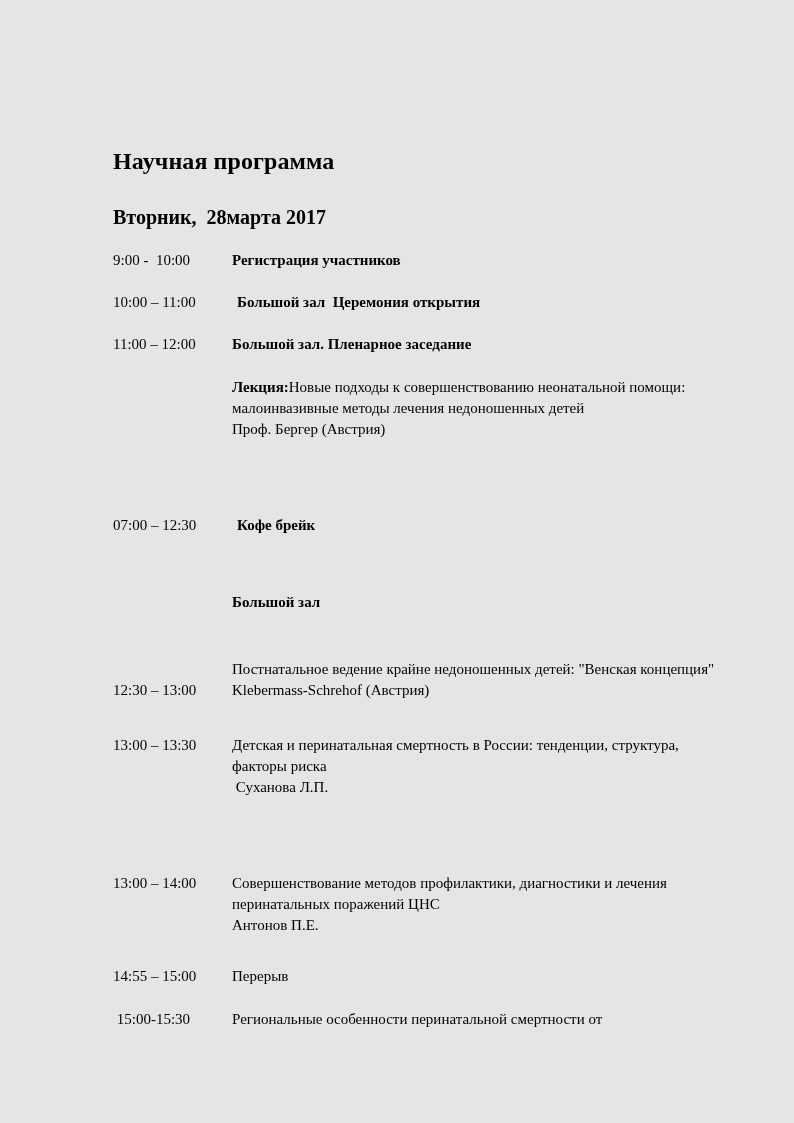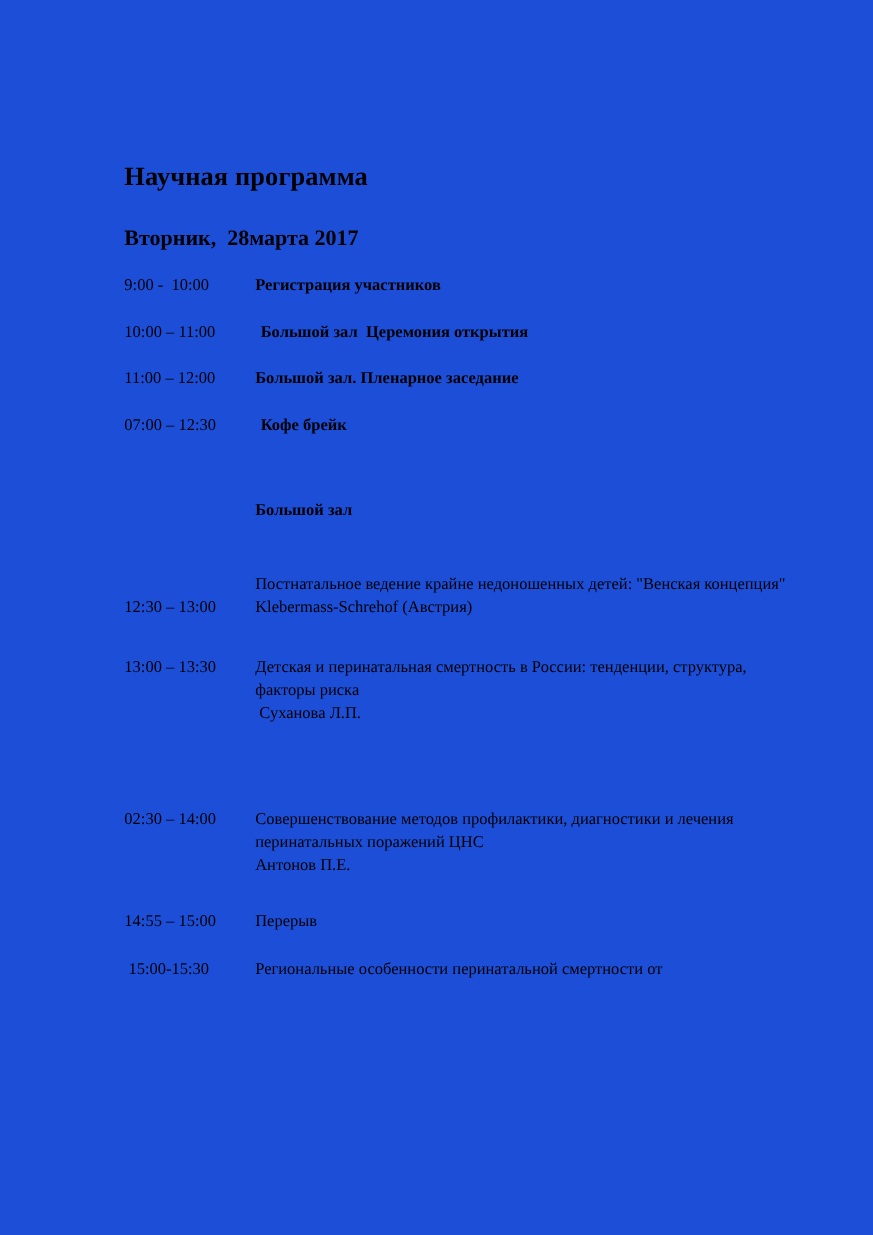--- a/index.html
+++ b/index.html
@@ -16,21 +16,21 @@
     color: #000000;
     -webkit-font-smoothing: antialiased;
   }
 
   .page {
     position: absolute;
     left: 0;
     top: 0;
     width: 794px;
     height: 1123px;
-    background: #1d4ed8;
+    background: #e5e5e5;
   }
 
   
   .content {
     position: absolute;
     left: 113px;
     top: 146px;
     width: 614px;
   }
 
@@ -133,20 +133,27 @@
         </div>
       </div>
 
       <div class="row gap-small">
         <div class="row-time">11:00 – 12:00</div>
         <div class="row-body">
           <div class="line bold">Большой зал. Пленарное заседание</div>
         </div>
       </div>
 
+      <div class="row gap-large">
+        <div class="row-time"></div>
+        <div class="row-body session-block">
+          <div class="line"><span class="lead-bold">Лекция:</span><span>Новые подходы к совершенствованию неонатальной помощи: малоинвазивные методы лечения недоношенных детей</span></div>
+          <div class="line">Проф. Бергер (Австрия)</div>
+        </div>
+      </div>
 
       <div class="row gap-xl">
         <div class="row-time">07:00 – 12:30</div>
         <div class="row-body indent-1">
           <div class="line bold">Кофе брейк</div>
         </div>
       </div>
 
       <div class="hall-heading">Большой зал</div>
 
@@ -160,21 +167,21 @@
 
       <div class="row gap-large">
         <div class="row-time">13:00 – 13:30</div>
         <div class="row-body session-block">
           <div class="line">Детская и перинатальная смертность в России: тенденции, структура, факторы риска</div>
           <div class="line"> Суханова Л.П.</div>
         </div>
       </div>
 
       <div class="row gap-medium">
-        <div class="row-time">02:30 – 14:00</div>
+        <div class="row-time">13:00 – 14:00</div>
         <div class="row-body session-block">
           <div class="line">Совершенствование методов профилактики, диагностики и лечения перинатальных поражений ЦНС</div>
           <div class="line">Антонов П.Е.</div>
         </div>
       </div>
 
       <div class="row gap-small">
         <div class="row-time">14:55 – 15:00</div>
         <div class="row-body">
           <div class="line">Перерыв</div>

